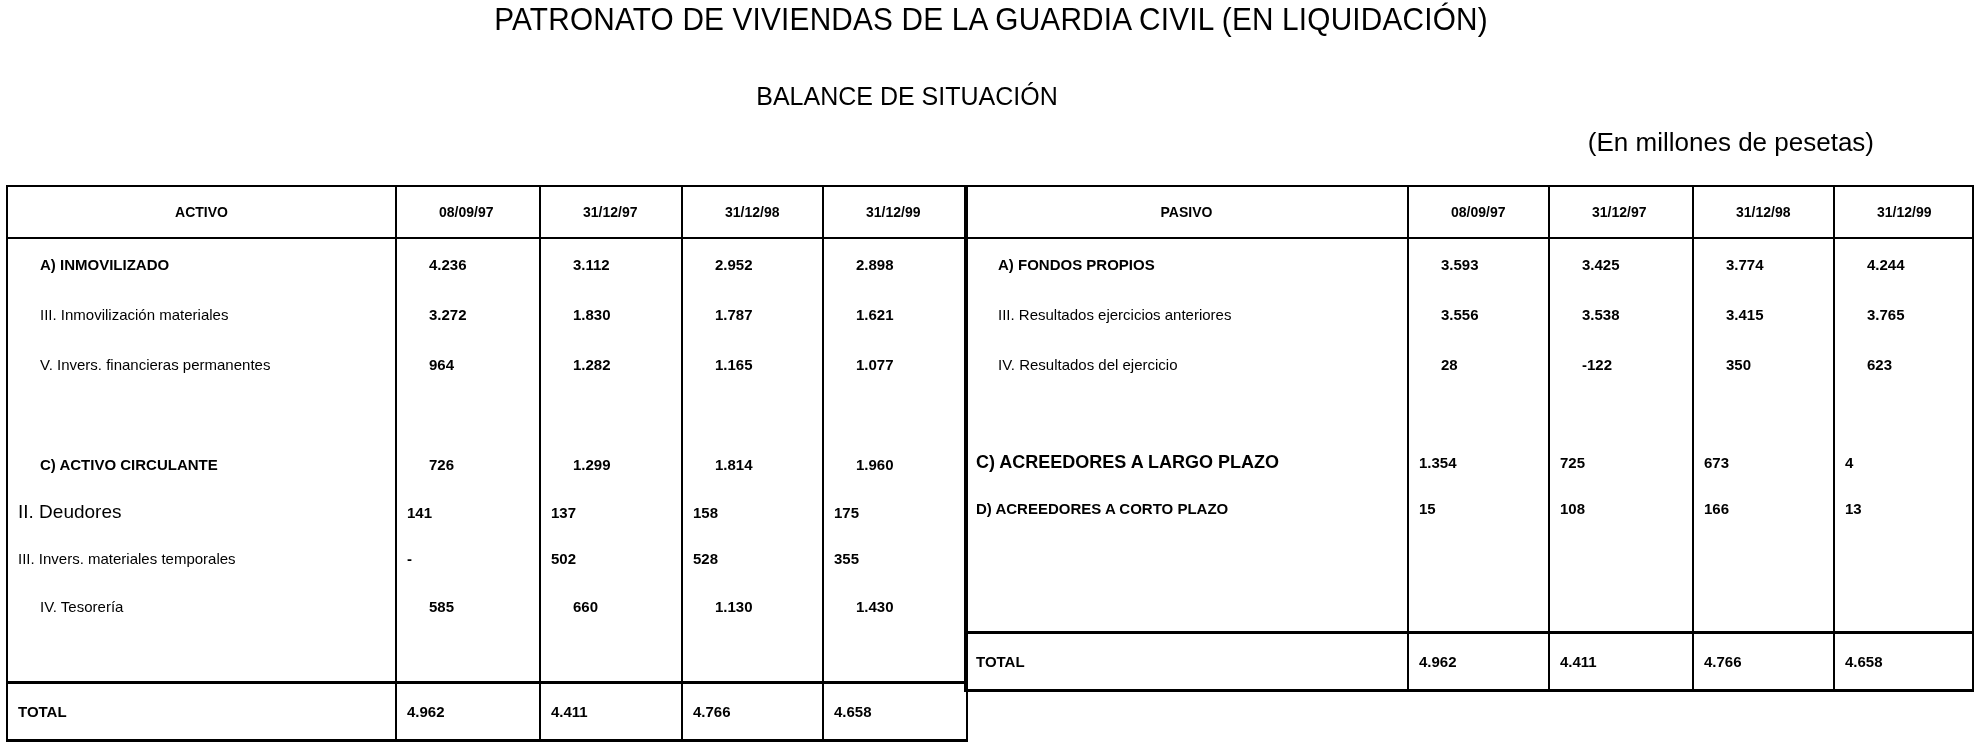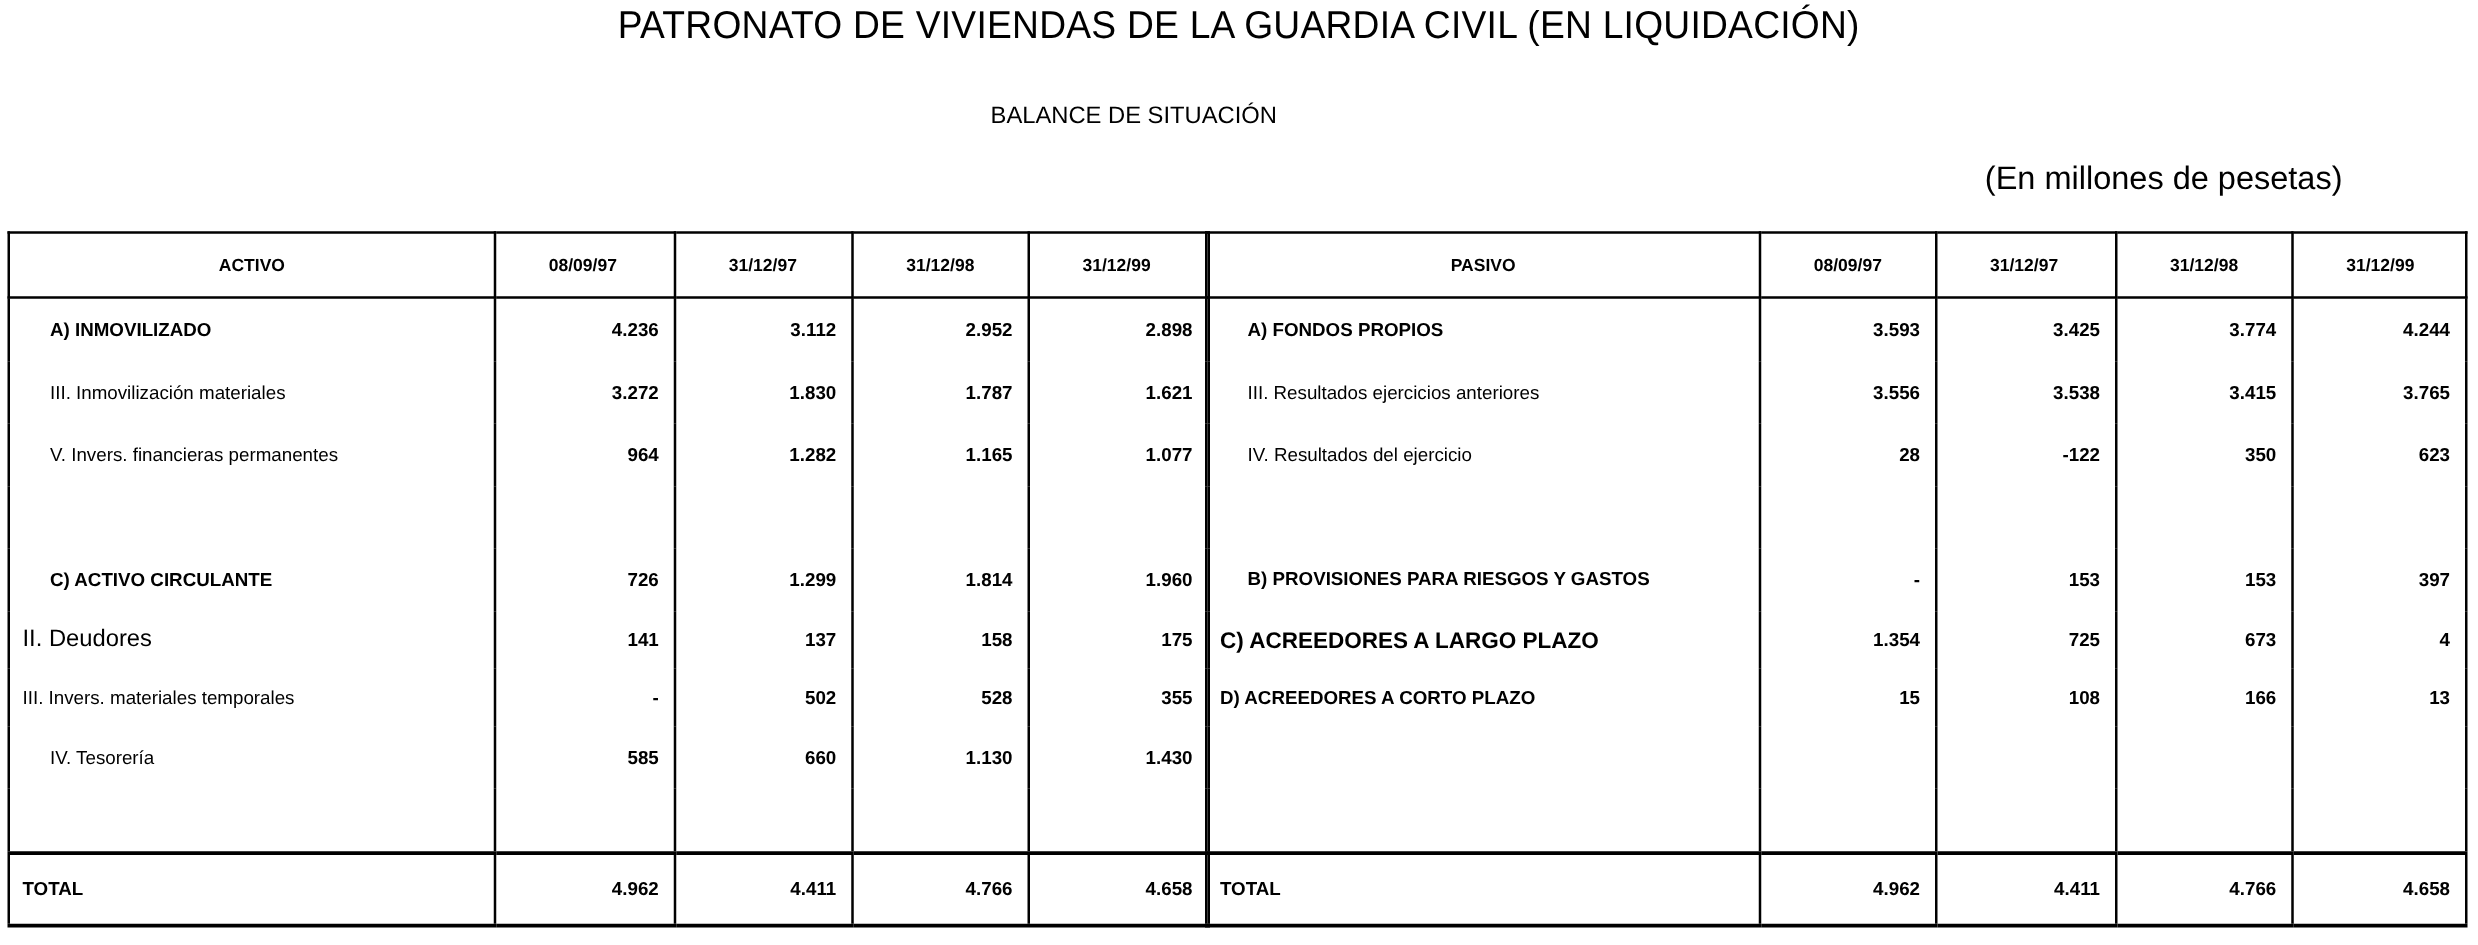--- a/index.html
+++ b/index.html
@@ -6,39 +6,39 @@
   body {
     width: 1982px; height: 756px; position: relative; overflow: hidden;
     font-family: "Liberation Sans", "DejaVu Sans", sans-serif; color: #000;
   }
   .title {
     position: absolute; left: 0; top: 2px; width: 1982px; text-align: center;
     font-size: 31px; letter-spacing: 0.2px; transform: scaleX(0.96);
   }
   .subtitle {
     position: absolute; left: 0; top: 82px; width: 1814px; text-align: center;
-    font-size: 19px;
+    font-size: 25px;
   }
   .units {
     position: absolute; right: 108px; top: 127px; font-size: 26px;
   }
   .tbl {
     position: absolute; top: 185px; border-collapse: collapse; table-layout: fixed;
   }
   .tbl td, .tbl th {
     border-left: 2px solid #000; border-right: 2px solid #000;
     padding: 0 10px; font-size: 15px; vertical-align: middle;
   }
   .tbl th {
     border-top: 2px solid #000; border-bottom: 2px solid #000;
     height: 50px; font-weight: bold; font-size: 14px;
   }
   .tbl th.hdr-label { text-align: center; border-radius: 23px; }
   .tbl th.hdr-date { text-align: left; padding-left: 42px; }
-  .tbl td.num { text-align: right; font-weight: bold; padding-right: 12px; }
+  .tbl td.num { font-weight: bold; padding-right: 12px; }
   .tbl td.lbl { text-align: left; }
   .tbl td.lbl.bold { font-weight: bold; }
   .tbl td.lbl.cond { font-size: 19px; transform-origin: left; }
   .tbl td.lbl.wide { font-size: 18px; font-weight: bold; }
   .tbl tr.total td {
     border-top: 3px solid #000; border-bottom: 3px solid #000; height: 55px; font-weight: bold;
   }
   .tbl tr.spacer td { height: 50px; }
   .tbl tr.row td { height: 50px; padding-left: 32px; }
   .tbl tr.row2 td { height: 46px; }
@@ -177,29 +177,20 @@
     <td class="num">350</td>
     <td class="num">623</td>
   </tr>
   <tr class="spacer">
     <td></td>
         <td></td>
         <td></td>
         <td></td>
         <td></td>
   </tr>
-  <tr class="row">
-    <td class="lbl bold">
-          <div class="prov" style="width:330px;">B) PROVISIONES PARA RIESGOS Y GASTOS</div>
-        </td>
-    <td class="num">-</td>
-    <td class="num">153</td>
-    <td class="num">153</td>
-    <td class="num">397</td>
-  </tr>
   <tr class="row2">
     <td class="lbl wide">C) ACREEDORES A LARGO PLAZO</td>
     <td class="num">1.354</td>
     <td class="num">725</td>
     <td class="num">673</td>
     <td class="num">4</td>
   </tr>
   <tr class="row2">
     <td class="lbl bold">D) ACREEDORES A CORTO PLAZO</td>
     <td class="num">15</td>

